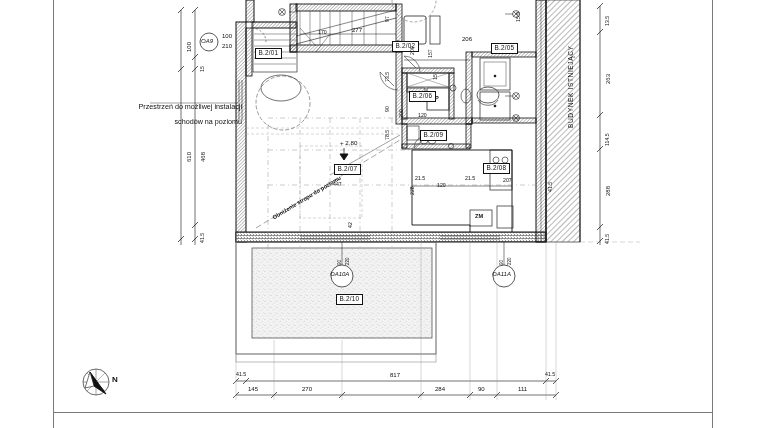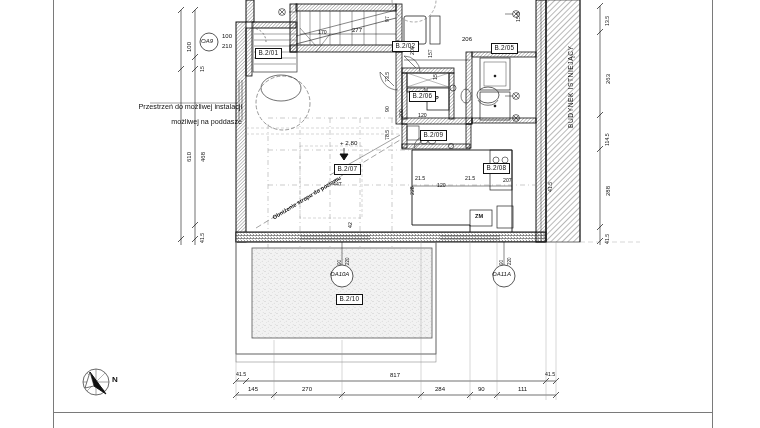--- a/index.html
+++ b/index.html
@@ -331,21 +331,21 @@
         <line x1="-9" y1="-9" x2="9" y2="9" stroke="#444" stroke-width="0.4"></line>
         <line x1="9" y1="-9" x2="-9" y2="9" stroke="#444" stroke-width="0.4"></line>
         <polygon points="-6,-10 10,12 -2,4" fill="#111"></polygon>
         <polygon points="-6,-10 -2,4 -11,6" fill="#fff" stroke="#111" stroke-width="0.6"></polygon>
       </g>
     </g>
   </svg>
 
   <div class="txt note" style="left:106px;top:95px;width:136px;">
     <span>Przestrzeń do możliwej instalacji</span><br>
-    <span>możliwej na poddasze</span>
+    <span>schodów na poziomu</span>
   </div>
 
   <div class="txt existing" style="left:568px;top:128px;">BUDYNEK ISTNIEJĄCY</div>
 
   <div class="txt diagtxt" style="left:272px;top:216px;">Obniżenie stropu do poziomu</div>
 
   <div class="txt lvl" style="left:340px;top:140px;">+ 2,80</div>
 
   <div class="txt roomtag" style="left:255px;top:48px;">B.2/01</div>
   <div class="txt roomtag" style="left:392px;top:41px;">B.2/02</div>

